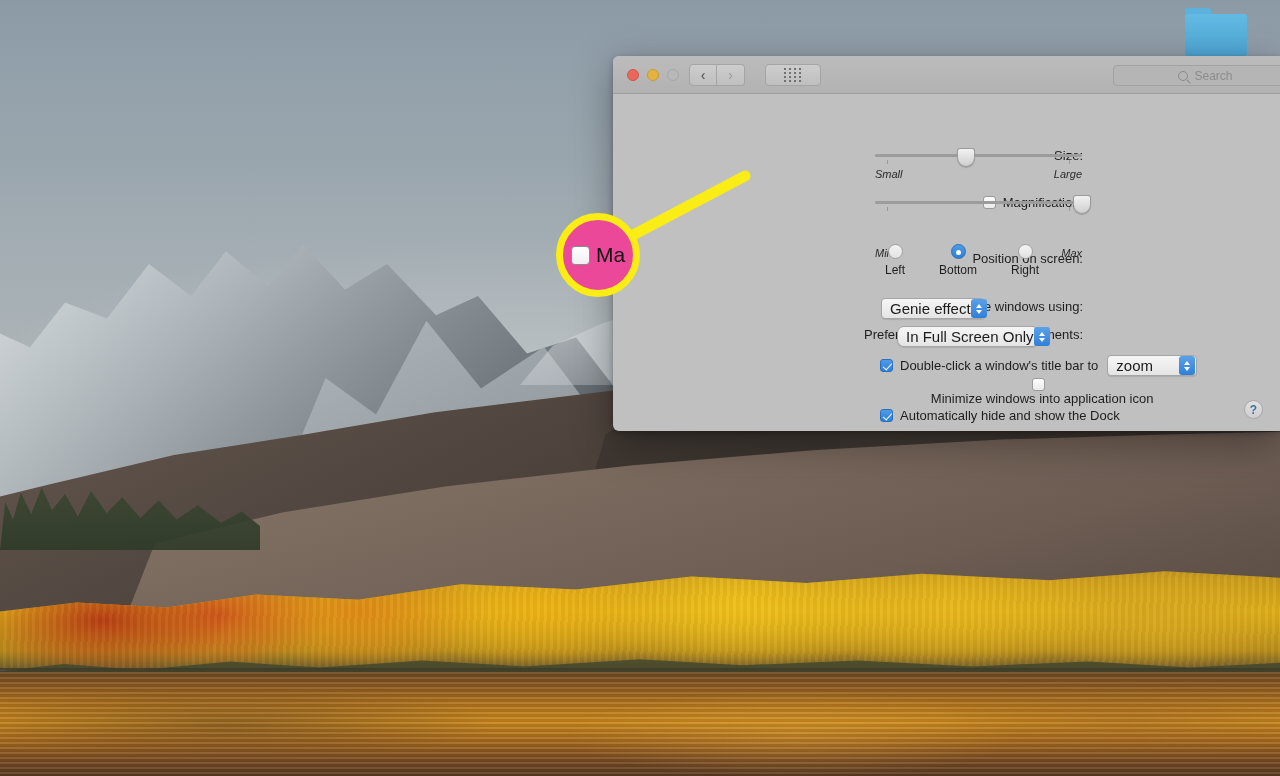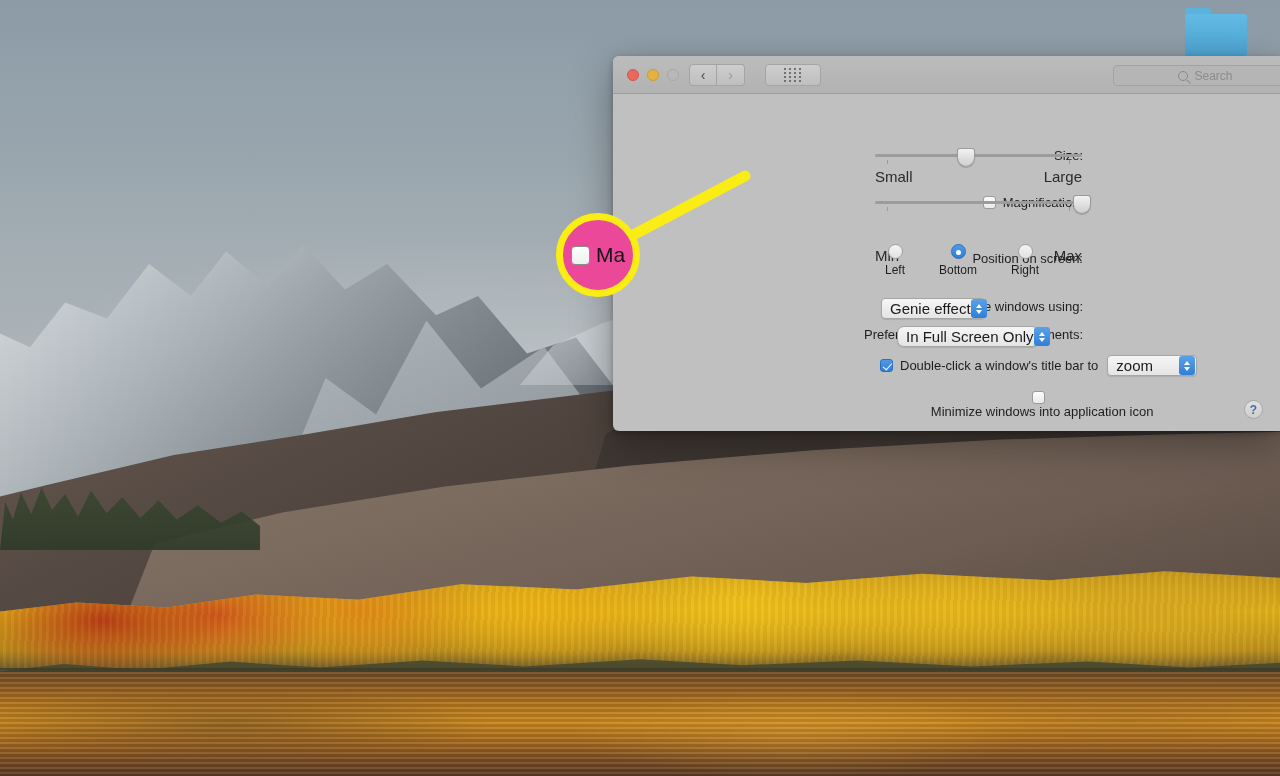--- a/index.html
+++ b/index.html
@@ -227,21 +227,21 @@
   }
   .slider .thumb {
     position:absolute; top:0px; width:18px; height:19px;
     background:linear-gradient(180deg,#f2f2f2 0%, #dedede 55%, #cfcfcf 100%);
     border:1px solid #9a9a9a;
     border-radius:3px 3px 50% 50%;
     transform:translateX(-50%);
     box-shadow:0 1px 1px rgba(0,0,0,.18);
   }
   .endlabels { position:absolute; width:207px; display:flex; justify-content:space-between; }
-  .endlabels span { font-size:15px; color:#2a2a2a; }
+  .endlabels span { font-size:11px; color:#2a2a2a;font-style:italic; }
 
   
   .cb {
     width:13px; height:13px; border-radius:3px; flex:0 0 auto;
     border:1px solid #9b9b9b;
     background:linear-gradient(180deg,#fdfdfd 0%, #eaeaea 100%);
     position:relative;
   }
   .cb.checked {
     background:linear-gradient(180deg,#4f9ae8 0%, #2f7fd8 100%);
@@ -466,21 +466,21 @@
       <span class="lbl">Prefer tabs when opening documents:</span>
     </div>
     <div class="popup" style="position:absolute; left:284px; top:232px; width:142px;border-radius:7px;">
       <span class="ptext">In Full Screen Only</span>
       <span class="parrows">
         <i class="up"></i>
           <i class="dn"></i>
       </span>
     </div>
 
-    <div style="position:absolute; left:267px; top:261px; display:flex; flex-direction:column; gap:15px;">
+    <div style="position:absolute; left:267px; top:261px; display:flex; flex-direction:column; gap:2px;">
 
       <div style="display:flex; align-items:center;">
         <div class="cb checked"></div>
         <span class="cb-label">Double-click a window's title bar to</span>
         <div class="popup" style="width:90px; margin-left:9px;">
           <span class="ptext">zoom</span>
           <span class="parrows">
             <i class="up"></i>
               <i class="dn"></i>
           </span>

